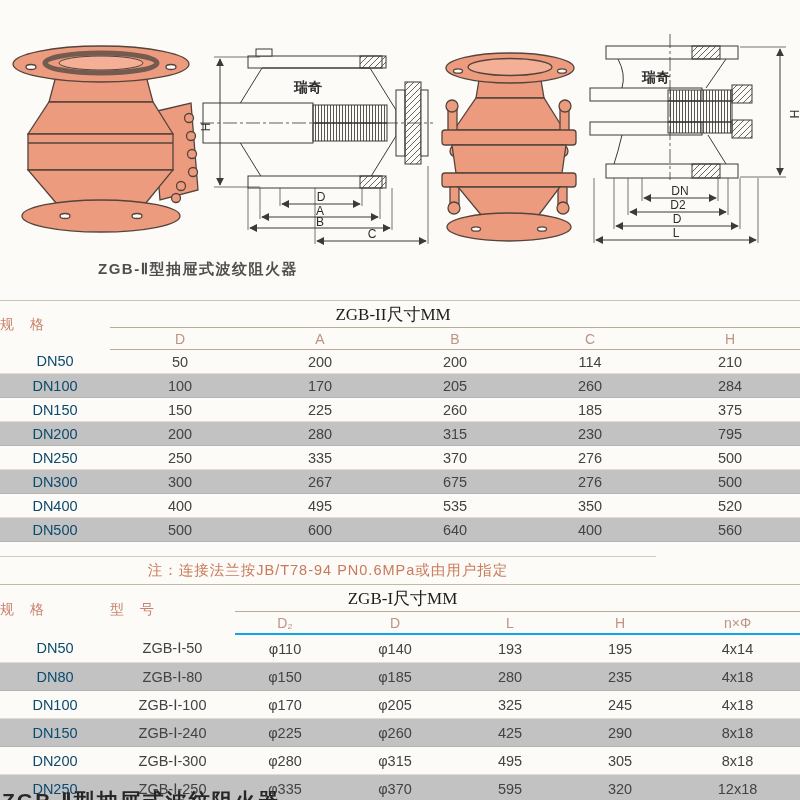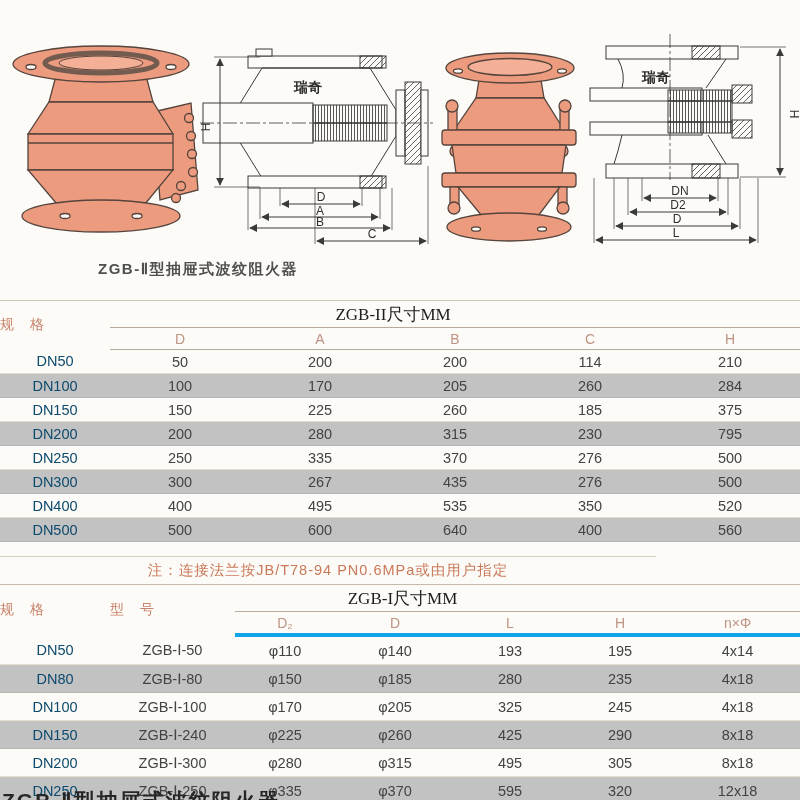--- a/index.html
+++ b/index.html
@@ -13,21 +13,21 @@
   td,th{padding:0;margin:0;font-weight:normal;overflow:hidden;white-space:nowrap;}
 
   
   #t1{top:300px;border-top:1px solid #cfc5b6;}
   #t1 .title-row th{height:26px;}
   #t1 .sub-row th{height:21px;border-bottom:1px solid #b9ab99;}
   #t1 tbody td{height:23px;}
   
   #t2{top:584px;border-top:1px solid #c4b8a6;}
   #t2 .title-row th{height:26px;}
-  #t2 .sub-row th{height:21px;border-bottom:4px solid #0ea5e9;}
+  #t2 .sub-row th{height:21px;border-bottom:2px solid #0ea5e9;}
   #t2 tbody td{height:27px;}
 
   .corner{color:#c9826a;font-size:14px;letter-spacing:6px;text-align:left;}
   .tbl-title{font-family:"Liberation Serif",serif;color:#1d1d1d;font-size:17px;text-align:center;border-bottom:1px solid #b9ab99;}
   .tbl-title span{position:relative;}
   #t1 .tbl-title span{left:-62px;}
   #t2 .tbl-title span{left:-115px;}
   .colhead{color:#bd9383;font-size:14px;text-align:center;}
   tbody td{color:#434343;font-size:14.5px;text-align:center;border-bottom:1px solid #e3dccf;}
   tbody tr.stripe td{background:#c2c2c2;border-bottom:1px solid #b5b5b5;}
@@ -307,21 +307,21 @@
           <td>250</td>
           <td>335</td>
           <td>370</td>
           <td>276</td>
           <td>500</td>
         </tr>
         <tr class="stripe">
           <td>DN300</td>
           <td>300</td>
           <td>267</td>
-          <td>435</td>
+          <td>675</td>
           <td>276</td>
           <td>500</td>
         </tr>
         <tr>
           <td>DN400</td>
           <td>400</td>
           <td>495</td>
           <td>535</td>
           <td>350</td>
           <td>520</td>

